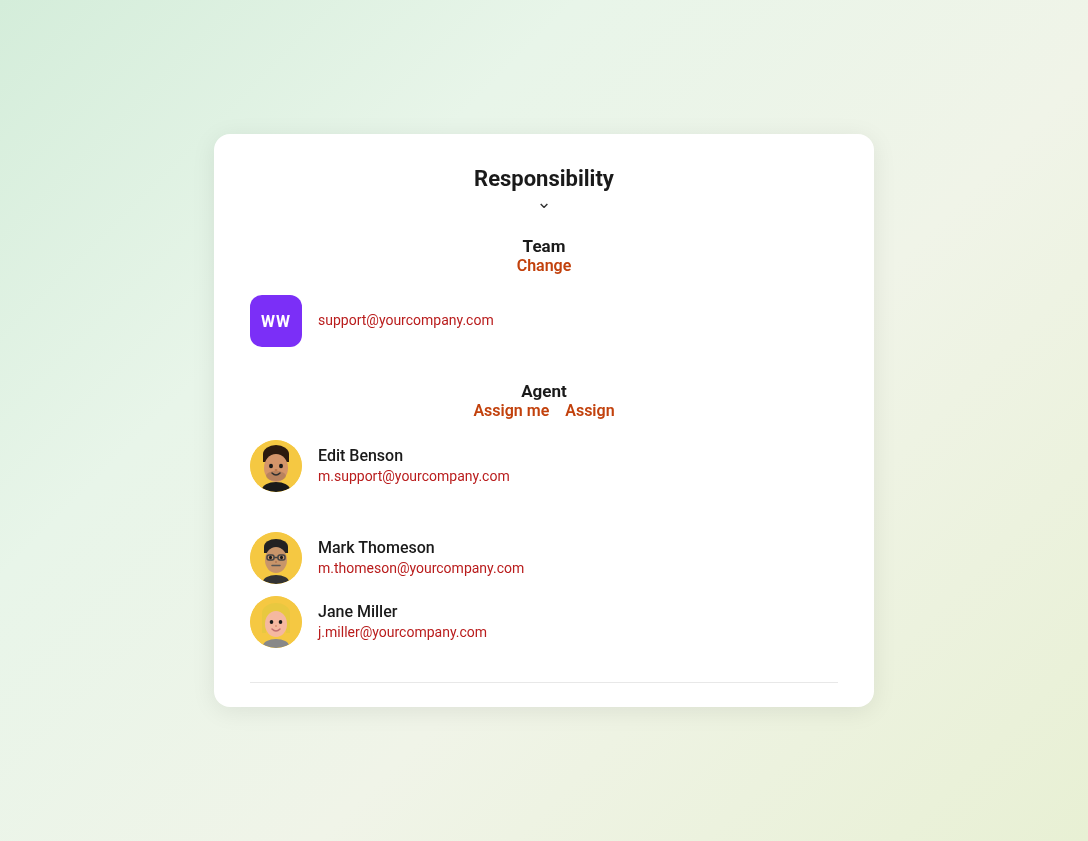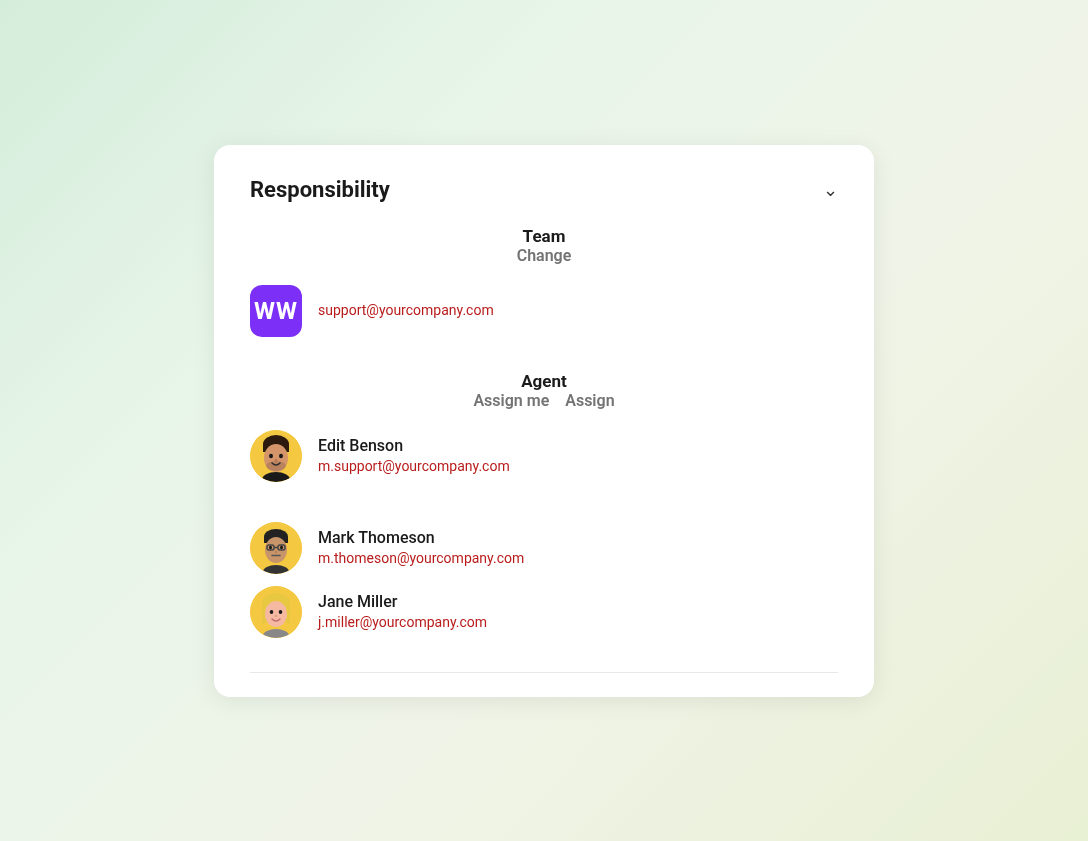--- a/index.html
+++ b/index.html
@@ -21,20 +21,21 @@
       width: 660px;
       box-shadow: 0 4px 24px rgba(0,0,0,0.08);
       overflow: hidden;
     }
 
     .section-header {
       display: flex;
       align-items: center;
       justify-content: space-between;
       margin-bottom: 24px;
+      flex-direction: column;
     }
 
     .section-title {
       font-size: 22px;
       font-weight: 700;
       color: #1a1a1a;
     }
 
     .chevron-icon {
       font-size: 18px;
@@ -60,21 +61,21 @@
     }
 
     .action-links {
       display: flex;
       gap: 16px;
     }
 
     .action-link {
       font-size: 16px;
       font-weight: 600;
-      color: #737373;
+      color: #c2410c;
       cursor: pointer;
       text-decoration: none;
     }
 
     .person-row {
       display: flex;
       align-items: center;
       gap: 16px;
       padding: 6px 0;
     }
@@ -90,21 +91,21 @@
       justify-content: center;
     }
 
     .avatar-ww {
       background: #7b2ff7;
       border-radius: 12px;
       width: 52px;
       height: 52px;
       color: white;
       font-weight: 700;
-      font-size: 24px;
+      font-size: 16px;
       letter-spacing: 1px;
       flex-shrink: 0;
     }
 
     .person-info {
       display: flex;
       flex-direction: column;
     }
 
     .person-name {

